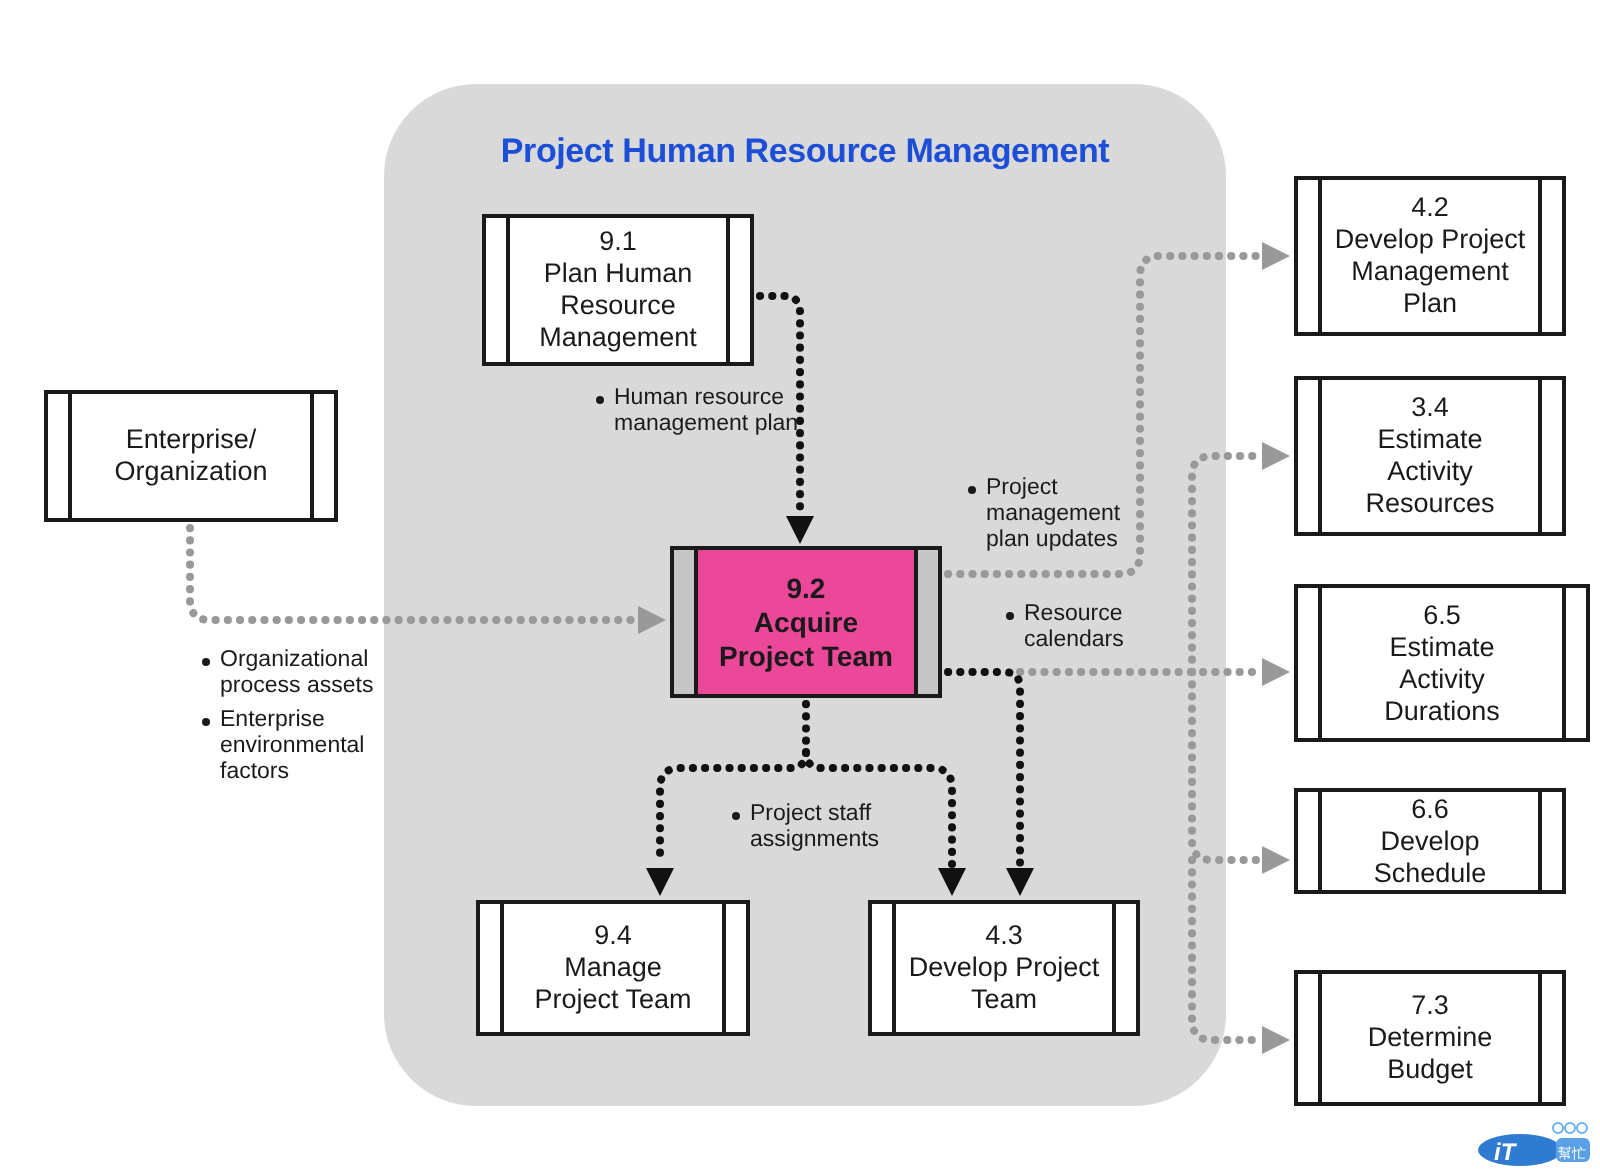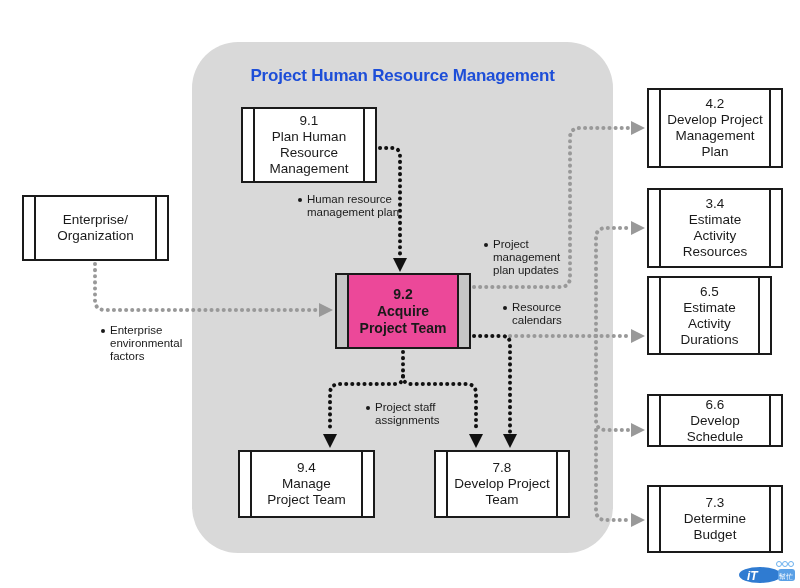--- a/index.html
+++ b/index.html
@@ -72,41 +72,41 @@
   <span class="txt">9.2
 Acquire
 Project Team</span>
 </div>
 <div class="proc" style="left:238px; top:450px; width:137px; height:68px;">
   <span class="txt">9.4
 Manage
 Project Team</span>
 </div>
 <div class="proc" style="left:434px; top:450px; width:136px; height:68px;">
-  <span class="txt">7.8
+  <span class="txt">4.3
 Develop Project
 Team</span>
 </div>
 <div class="proc" style="left:22px; top:195px; width:147px; height:66px;">
   <span class="txt">Enterprise/
 Organization</span>
 </div>
 <div class="proc" style="left:647px; top:88px; width:136px; height:80px;">
   <span class="txt">4.2
 Develop Project
 Management
 Plan</span>
 </div>
 <div class="proc" style="left:647px; top:188px; width:136px; height:80px;">
   <span class="txt">3.4
 Estimate
 Activity
 Resources</span>
 </div>
-<div class="proc" style="left:647px; top:276px; width:125px; height:79px;">
+<div class="proc" style="left:647px; top:292px; width:148px; height:79px;">
   <span class="txt">6.5
 Estimate
 Activity
 Durations</span>
 </div>
 <div class="proc" style="left:647px; top:394px; width:136px; height:53px;">
   <span class="txt">6.6
 Develop
 Schedule</span>
 </div>
@@ -114,20 +114,22 @@
   <span class="txt">7.3
 Determine
 Budget</span>
 </div>
 
 <div class="note" style="left:298px; top:193px;">
   <div class="item">Human resource
 management plan</div>
 </div>
 <div class="note" style="left:101px; top:324px;">
+  <div class="item">Organizational
+process assets</div>
   <div class="item">Enterprise
 environmental
 factors</div>
 </div>
 <div class="note" style="left:484px; top:238px;">
   <div class="item">Project
 management
 plan updates</div>
 </div>
 <div class="note" style="left:503px; top:301px;">

